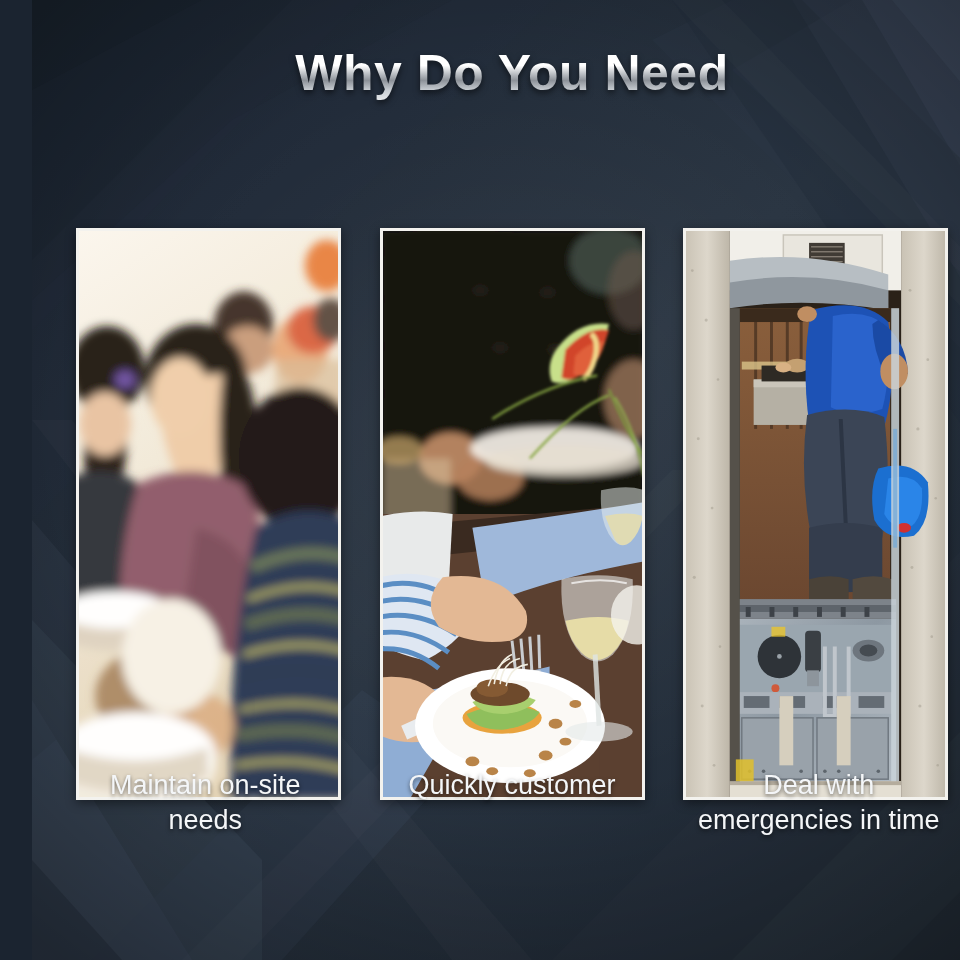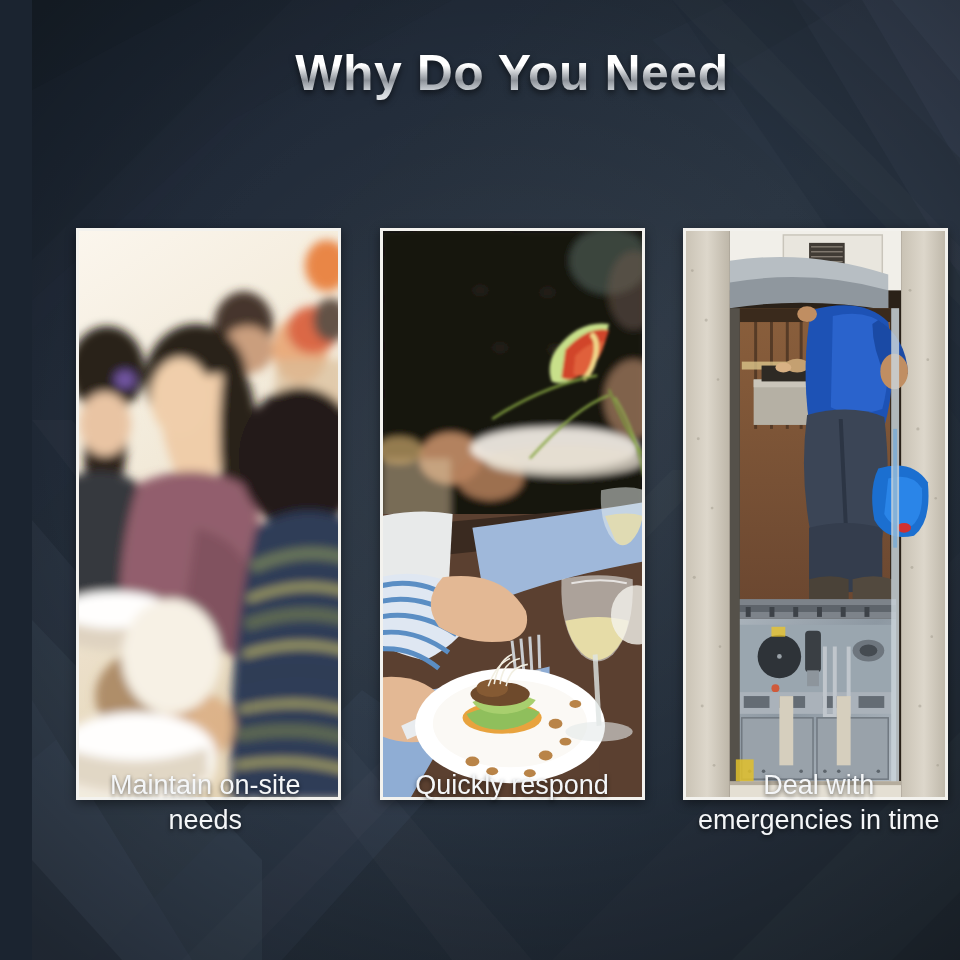--- a/index.html
+++ b/index.html
@@ -489,21 +489,21 @@
     </div>
 
   </div>
 
   <div class="captions">
     <div class="caption">
       <span class="cap-l1">Maintain on-site</span>
       <span class="cap-l2">needs</span>
     </div>
     <div class="caption">
-      <span class="cap-l1">Quickly respond</span>
+      <span class="cap-l1">Quickly customer</span>
     </div>
     <div class="caption">
       <span class="cap-l1">Deal with</span>
       <span class="cap-l2">emergencies in time</span>
     </div>
   </div>
 
 </div>
 
 </body></html>

